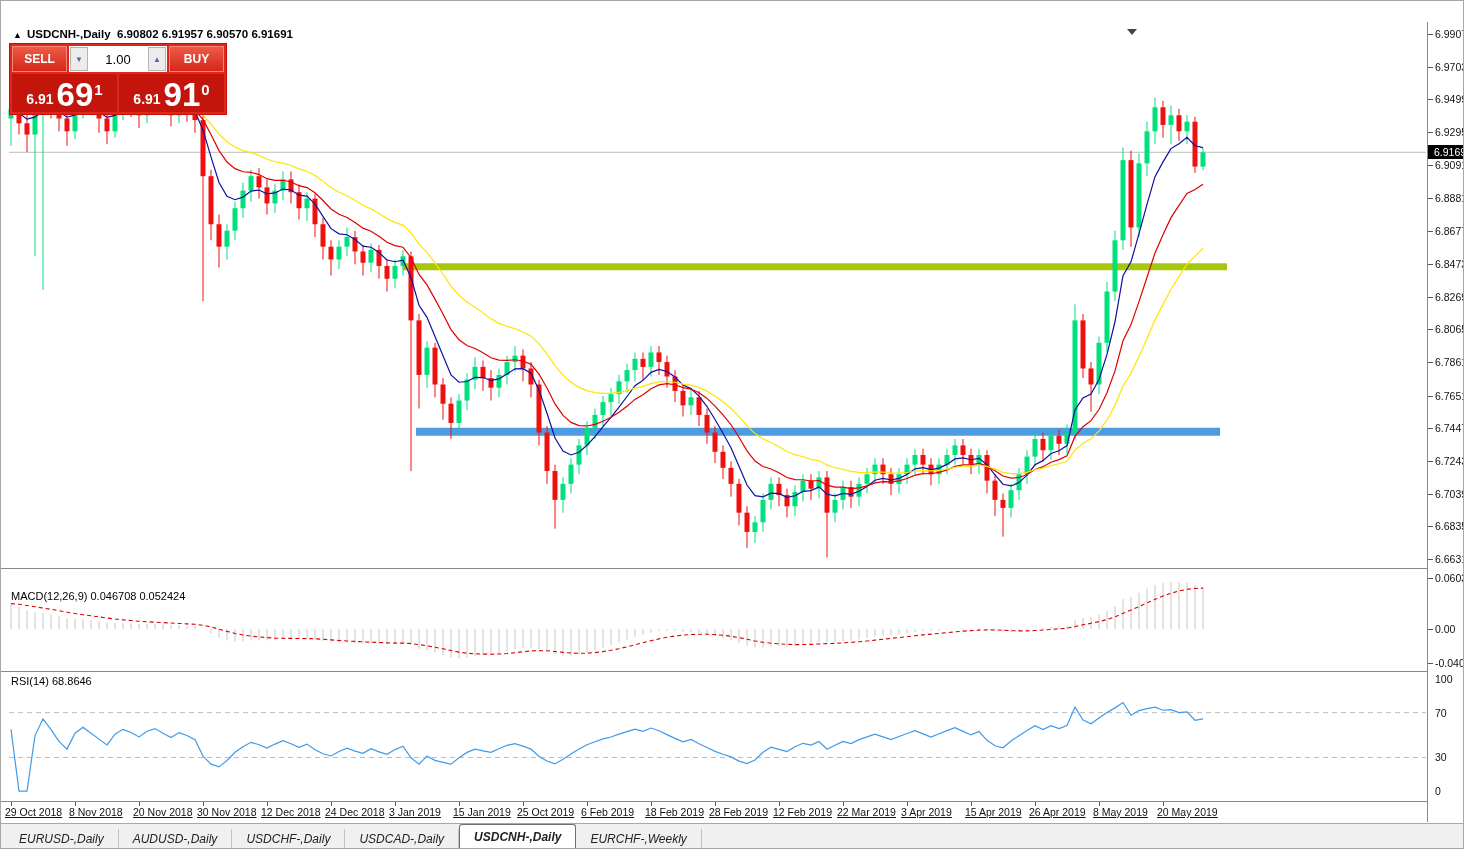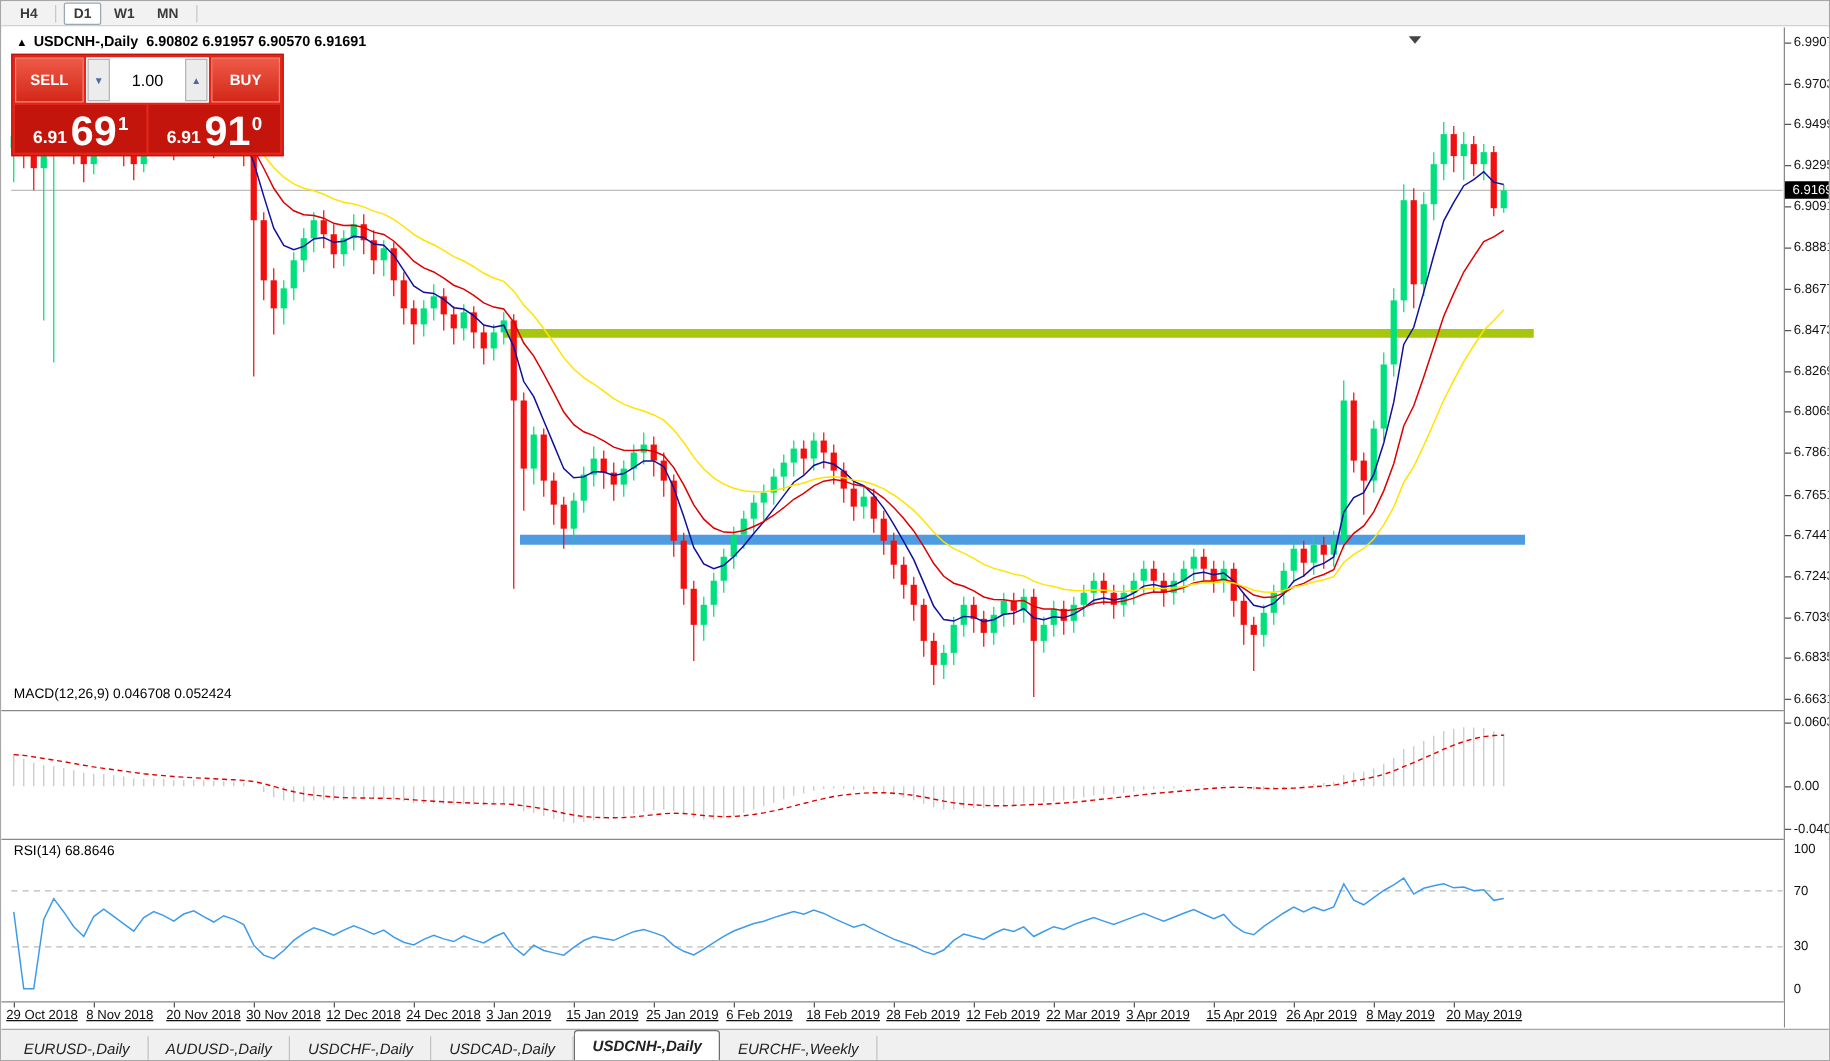--- a/index.html
+++ b/index.html
@@ -14,21 +14,21 @@
   #plot-svg{position:absolute;left:0;top:0;}
   .pane-border{position:absolute;left:0;width:1464px;height:0;border-top:1px solid #888;}
   #axis-strip{position:absolute;left:1426px;top:0;width:38px;height:800px;background:#fff;border-left:1px solid #888;}
   .axis-label{position:absolute;left:7px;font-size:10.5px;color:#111;white-space:nowrap;}
   .axis-tick{position:absolute;left:0;width:5px;height:0;border-top:1px solid #555;}
   #cur-price-label{position:absolute;left:0;width:38px;height:14px;background:#000;color:#fff;font-size:10.5px;line-height:14px;padding-left:6px;box-sizing:border-box;}
   
   #chart-title{position:absolute;left:12px;top:6px;font-size:11.5px;font-weight:700;color:#000;}
   #chart-title .tri{font-size:9px;margin-right:5px;}
   #trade-panel{position:absolute;left:8px;top:21px;width:218px;background:#e1251b;border:1px solid #c01409;padding:2px;box-sizing:border-box;}
-  #tp-row1{display:flex;height:36px;gap:2px;}
+  #tp-row1{display:flex;height:26px;gap:2px;}
   .tp-btn{width:55px;background:linear-gradient(#ee5a47,#d32819);color:#fff;font-size:12px;font-weight:700;display:flex;align-items:center;justify-content:center;border:1px solid #f08a78;box-sizing:border-box;}
   #tp-spin{flex:1;display:flex;background:#fff;border:1px solid #fff;box-sizing:border-box;}
   .spin-btn{width:18px;background:#ececec;border:1px solid #b5b5b5;display:flex;align-items:center;justify-content:center;font-size:8px;color:#51699c;box-sizing:border-box;}
   #tp-volume{flex:1;display:flex;align-items:center;justify-content:center;font-size:13px;color:#000;background:#fff;}
   #tp-row2{display:flex;height:38px;gap:2px;margin-top:2px;}
   .tp-price{flex:1;background:#c4150c;color:#fff;display:flex;align-items:flex-end;justify-content:center;padding-bottom:2px;cursor:default;}
   .tp-price .sm{font-size:14px;font-weight:700;margin-right:3px;margin-bottom:3px;}
   .tp-price .big{font-size:33px;font-weight:700;line-height:30px;}
   .tp-price .sup{font-size:15px;font-weight:700;position:relative;top:-12px;margin-left:1px;}
   
@@ -40,28 +40,20 @@
   
   #tabbar{position:absolute;left:0;top:822px;width:1464px;height:27px;background:#f0f0f0;border-top:1px solid #a8a8a8;display:flex;align-items:flex-end;padding-left:4px;box-sizing:border-box;font-style:italic;}
   .tab{height:21px;line-height:21px;padding:0 14px;font-size:12px;color:#222;border-right:1px solid #c2c2c2;cursor:default;white-space:nowrap;}
   .tab.active{background:#fff;border:1px solid #6f6f6f;border-bottom:1px solid #fff;border-radius:3px 3px 0 0;font-weight:700;height:24px;line-height:24px;}
 </style>
 </head>
 <body>
 
 <div id="app">
 
-  <div id="toolbar">
-      <div class="tf-btn">H4</div>
-      <div class="tb-sep"></div>
-      <div class="tf-btn active">D1</div>
-      <div class="tf-btn">W1</div>
-      <div class="tf-btn">MN</div>
-      <div class="tb-sep"></div>
-    </div>
 
   <div id="chart-area">
     <svg id="plot-svg" width="1464" height="801">
         <line x1="402" y1="244.71840942562568" x2="1226" y2="244.71840942562568" stroke="#A6C70D" stroke-width="7"></line>
         <line x1="415" y1="409.76111929307876" x2="1219" y2="409.76111929307876" stroke="#4D9BE0" stroke-width="8"></line>
         <line x1="8" y1="130.29413843888162" x2="1425" y2="130.29413843888162" stroke="#BDBDBD" stroke-width="1"></line>
         <line x1="10" y1="74.06745213549384" x2="10" y2="123.74050073637697" stroke="#00E07D" stroke-width="1"></line>
         <rect x="7.5" y="86.88630338733478" width="5" height="9.61413843888107" fill="#00E07D"></rect>
         <line x1="18" y1="77.27216494845372" x2="18" y2="112.52400589101669" stroke="#EF1010" stroke-width="1"></line>
         <rect x="15.5" y="86.88630338733478" width="5" height="14.421207658321606" fill="#EF1010"></rect>
@@ -542,21 +534,21 @@
             <span class="sup">1</span>
         </div>
         <div class="tp-price">
           <span class="sm">6.91</span>
             <span class="big">91</span>
             <span class="sup">0</span>
         </div>
       </div>
     </div>
 
-    <div class="ind-label" style="top:527px">
+    <div class="ind-label" style="top:568px">
       <span>MACD(12,26,9)</span> <span>0.046708</span> <span>0.052424</span>
     </div>
     <div class="ind-label" style="top:653px">
       <span>RSI(14)</span> <span>68.8646</span>
     </div>
 
     <div class="pane-border" style="top:546px"></div>
     <div class="pane-border" style="top:649px"></div>
 
     <div id="axis-strip">
@@ -617,21 +609,21 @@
         <div class="date-label" style="left: 196px;">30 Nov 2018</div>
         <div class="date-tick" style="left: 266px;"></div>
         <div class="date-label" style="left: 260px;">12 Dec 2018</div>
         <div class="date-tick" style="left: 330px;"></div>
         <div class="date-label" style="left: 324px;">24 Dec 2018</div>
         <div class="date-tick" style="left: 394px;"></div>
         <div class="date-label" style="left: 388px;">3 Jan 2019</div>
         <div class="date-tick" style="left: 458px;"></div>
         <div class="date-label" style="left: 452px;">15 Jan 2019</div>
         <div class="date-tick" style="left: 522px;"></div>
-        <div class="date-label" style="left: 516px;">25 Jan 2019</div>
+        <div class="date-label" style="left: 516px;">25 Oct 2019</div>
         <div class="date-tick" style="left: 586px;"></div>
         <div class="date-label" style="left: 580px;">6 Feb 2019</div>
         <div class="date-tick" style="left: 650px;"></div>
         <div class="date-label" style="left: 644px;">18 Feb 2019</div>
         <div class="date-tick" style="left: 714px;"></div>
         <div class="date-label" style="left: 708px;">28 Feb 2019</div>
         <div class="date-tick" style="left: 778px;"></div>
         <div class="date-label" style="left: 772px;">12 Feb 2019</div>
         <div class="date-tick" style="left: 842px;"></div>
         <div class="date-label" style="left: 836px;">22 Mar 2019</div>

